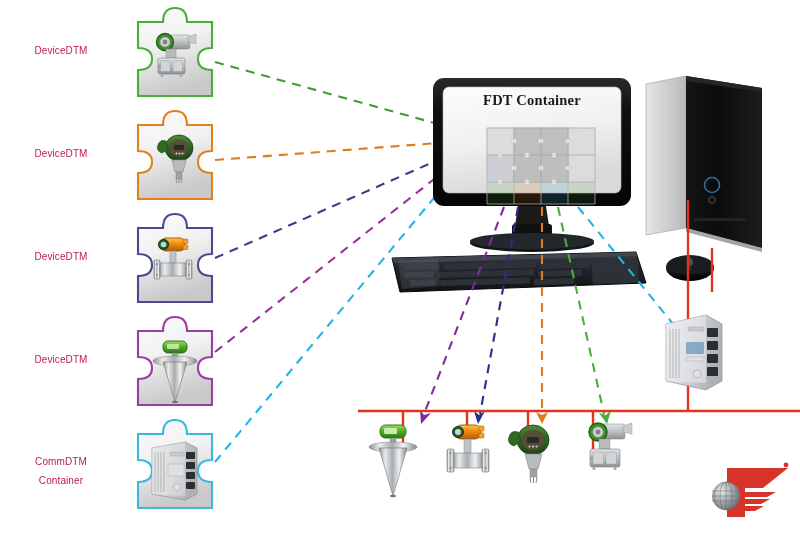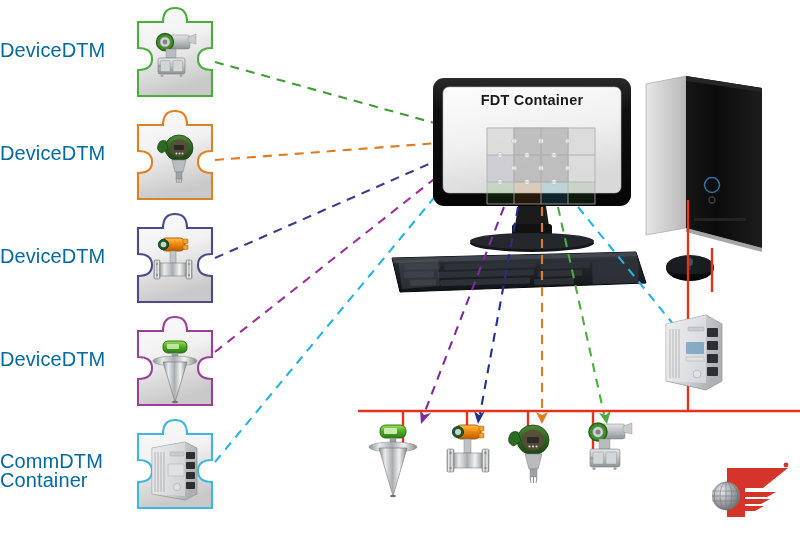--- a/index.html
+++ b/index.html
@@ -8,35 +8,36 @@
     width:800px;height:534px;
     background:#ffffff;
     font-family:"Liberation Sans", sans-serif;
     overflow:hidden;
     position:relative;
   }
   #stage{position:absolute;left:0;top:0;width:800px;height:534px;}
   #stage svg{position:absolute;left:0;top:0;}
   .dtm-label{
     position:absolute;
-    font-size:20px;
-    color:#0369a1;
-    text-align:left;
+    font-size:10px;
+    color:#be185d;
+    text-align:center;
     line-height:19px;
     white-space:pre-line;
     letter-spacing:0.1px;
   }
   .scr-title{
     position:absolute;
     font-size:14.5px;
     font-weight:bold;
     color:#1a1a1a;
     letter-spacing:0.2px;
     text-align:center;
     width:170px;
+    font-family:Liberation Serif, serif;
   }
 </style>
 </head>
 <body>
 
 <div id="stage">
 
 <svg width="800" height="534" viewBox="0 0 800 534" xmlns="http://www.w3.org/2000/svg">
   <defs>
 

